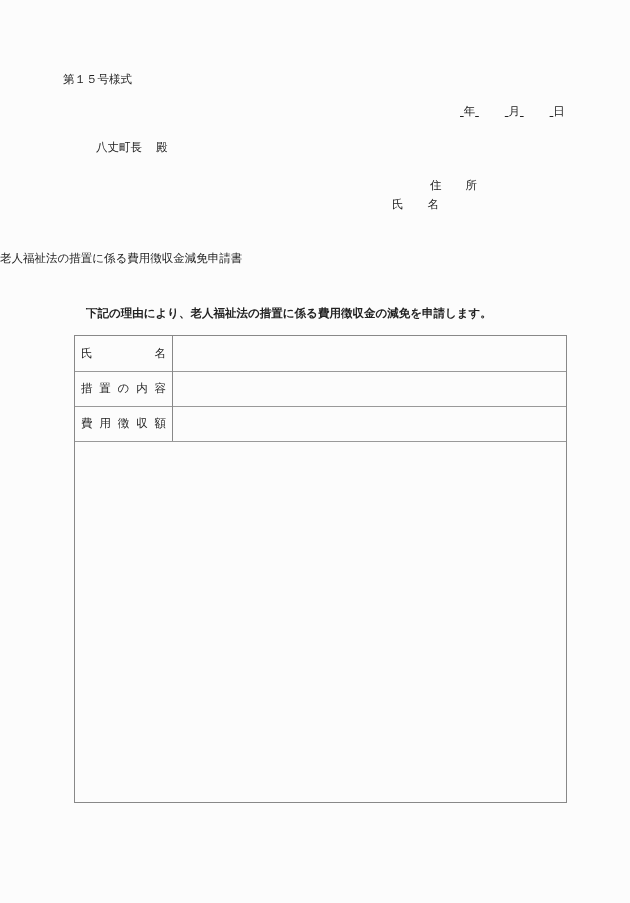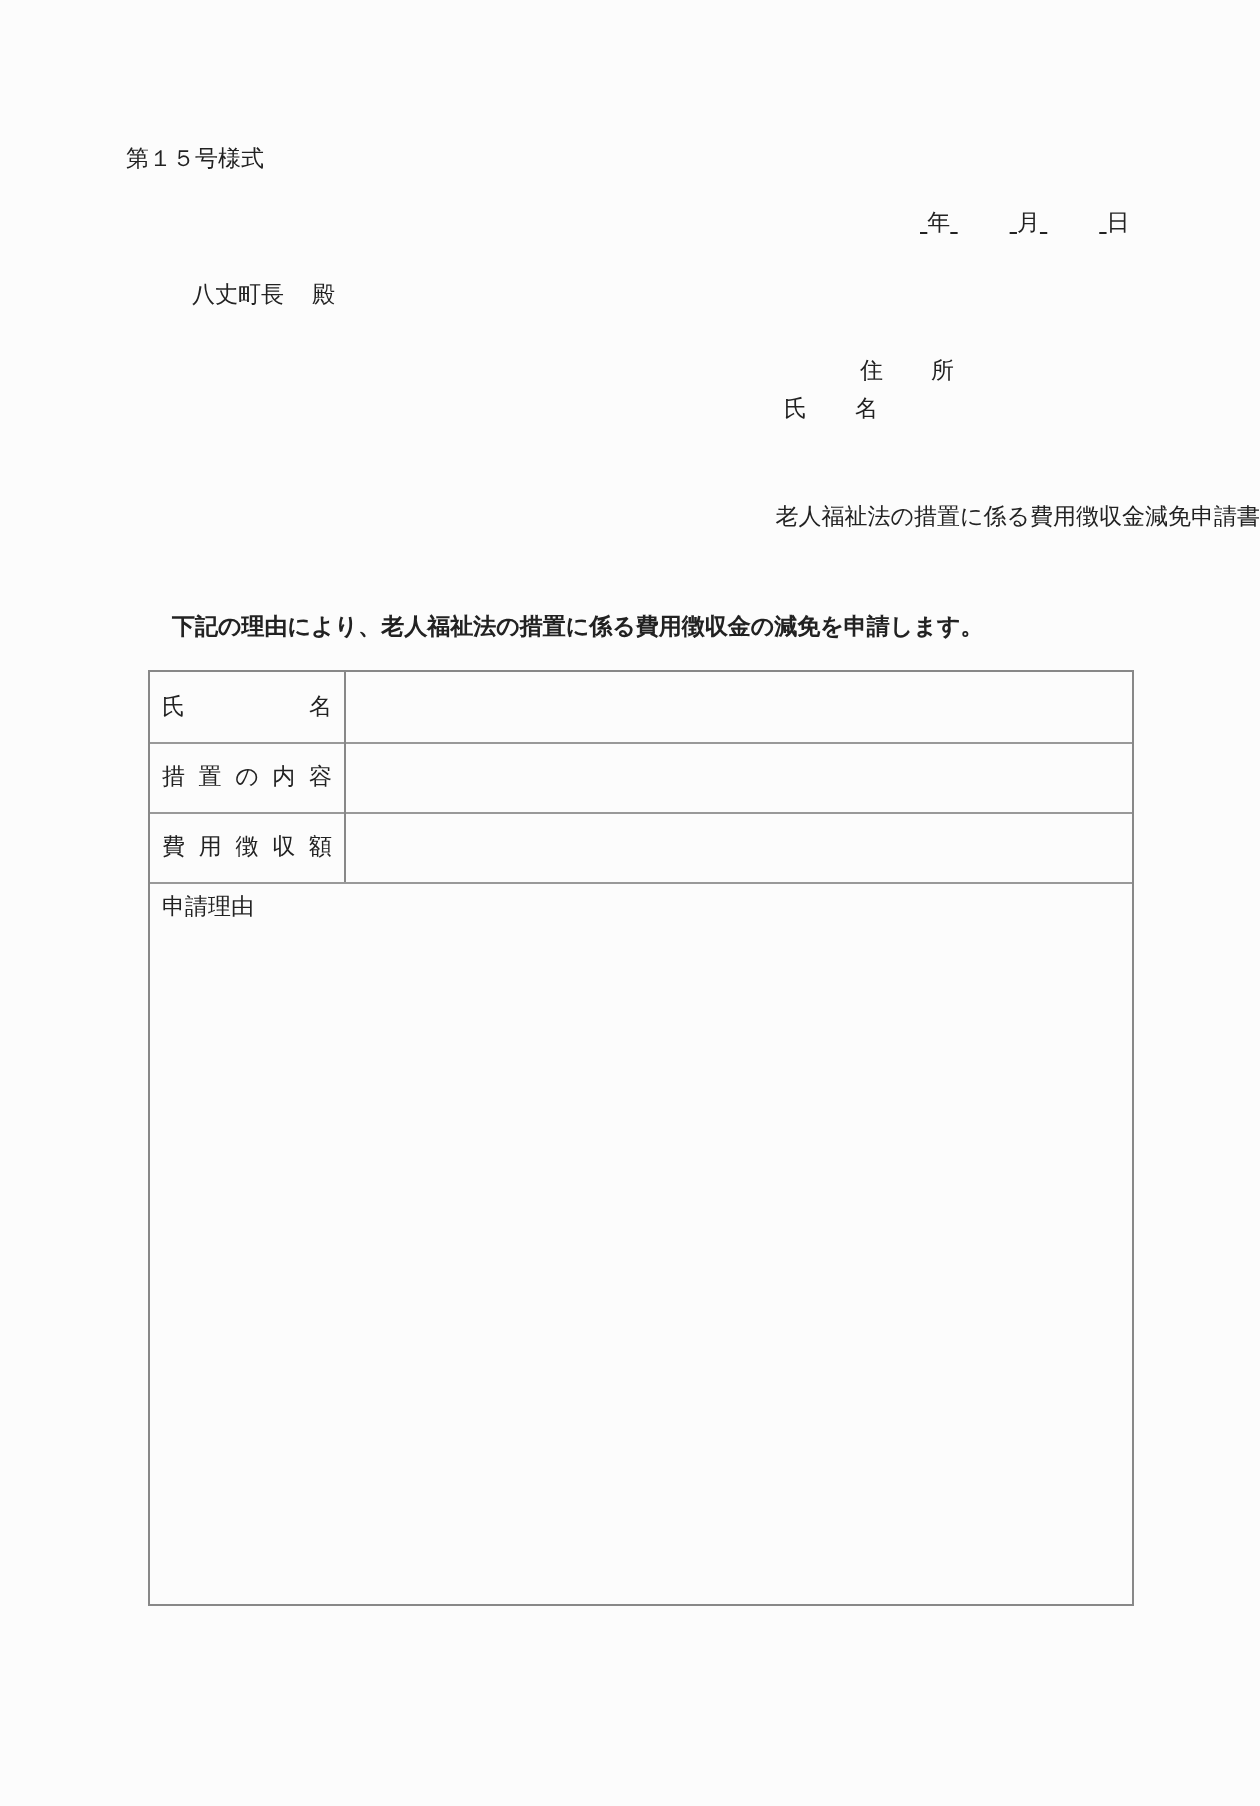--- a/index.html
+++ b/index.html
@@ -8,21 +8,21 @@
     font-family: "DejaVu Serif", "Liberation Serif", serif; color:#222; font-size:11.5px;
   }
   .abs { position:absolute; white-space:nowrap; }
   #form-number { left:63px; top:72px; }
   #date-line { left:460px; top:104px;text-decoration:underline; }
   #date-line span { display:inline-block; }
   #addressee { left:96px; top:140px;font-family:Liberation Serif, serif; }
   #addr-label { left:400px; top:178px;margin-left:30px; }
   #name-label { left:392px; top:197px; }
   .spaced span { display:inline-block; }
-  #doc-title { left:0; width:630px; text-align:right; top:251px; }
+  #doc-title { left:0; width:630px; text-align:left; top:251px; }
   #intro { left:86px; top:306px;font-weight:bold; }
   #form-table {
     position:absolute; left:74px; top:335px; width:493px; height:468px;
     border:1px solid #888; box-sizing:border-box;
   }
   .row {
     position:absolute; left:0; right:0; height:35px; border-bottom:1px solid #999;
   }
   .row .label {
     position:absolute; left:0; top:0; width:98px; height:35px; line-height:35px;
@@ -83,16 +83,13 @@
   <div class="row" style="top:70px;">
     <div class="label justify">
       <span>費</span>
       <span>用</span>
       <span>徴</span>
       <span>収</span>
       <span>額</span>
     </div>
     <div class="value"></div>
   </div>
-  <div id="reason-area">
-    <div id="reason-label">申請理由</div>
-  </div>
 </div>
 
 </body></html>

